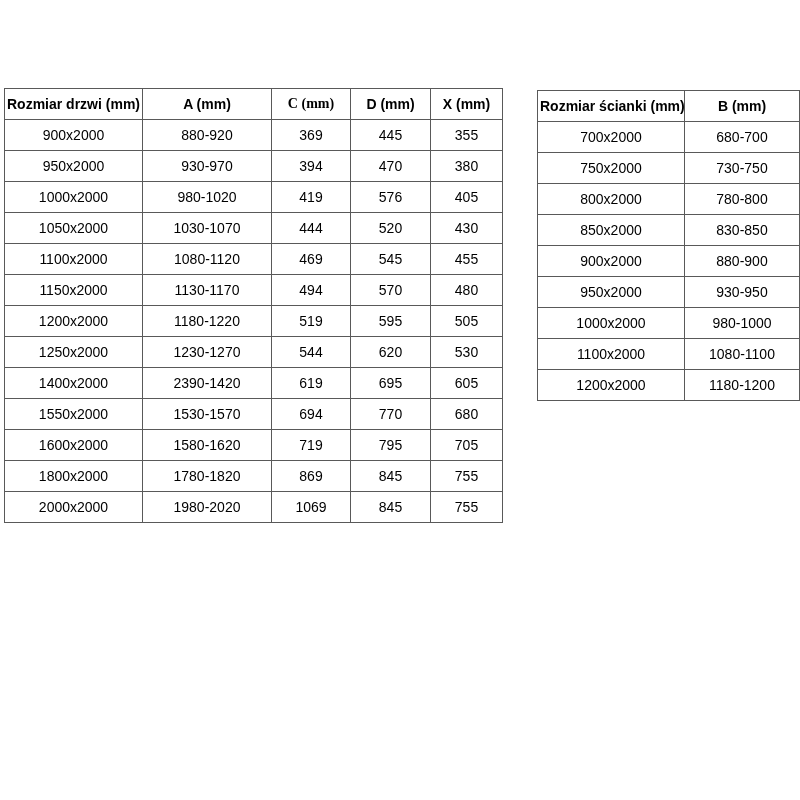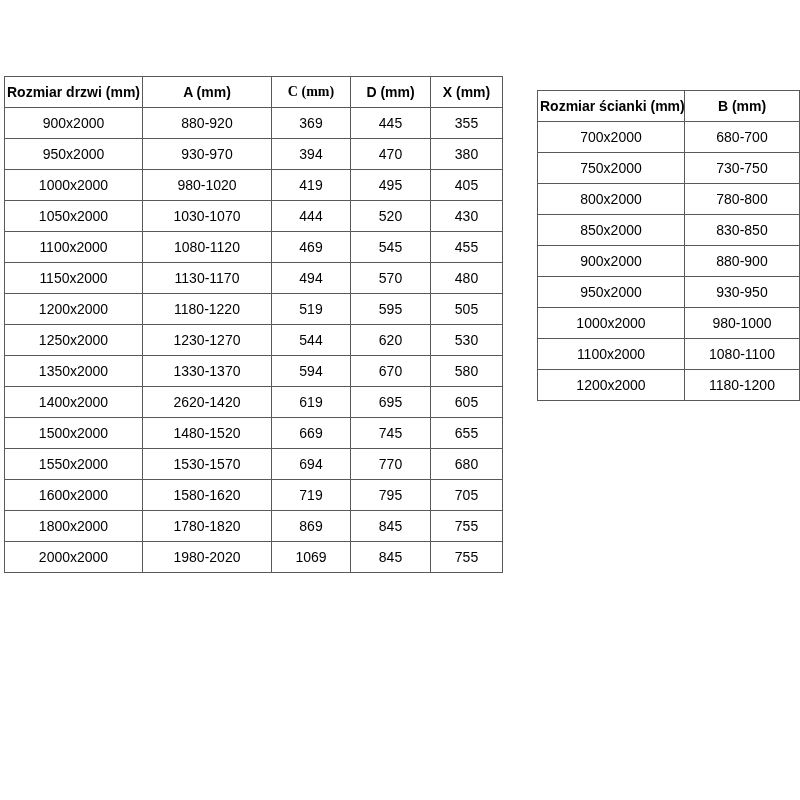--- a/index.html
+++ b/index.html
@@ -36,21 +36,21 @@
   }
   table.spec-table th {
     font-weight: bold;
   }
   table.spec-table td {
     font-weight: normal;
   }
   
   .door-table {
     left: 4px;
-    top: 76px;
+    top: 88px;
     width: 473px;
   }
   .door-table th:nth-child(1) { width: 133px; }
   .door-table th:nth-child(2) { width: 124px; }
   .door-table th:nth-child(3) { width: 74px; font-family: Liberation Serif, serif; }
   .door-table th:nth-child(4) { width: 75px; }
   .door-table th:nth-child(5) { width: 67px; }
   
   .wall-table {
     left: 537px;
@@ -86,21 +86,21 @@
           <td>950x2000</td>
           <td>930-970</td>
           <td>394</td>
           <td>470</td>
           <td>380</td>
         </tr>
         <tr>
           <td>1000x2000</td>
           <td>980-1020</td>
           <td>419</td>
-          <td>495</td>
+          <td>576</td>
           <td>405</td>
         </tr>
         <tr>
           <td>1050x2000</td>
           <td>1030-1070</td>
           <td>444</td>
           <td>520</td>
           <td>430</td>
         </tr>
         <tr>
@@ -125,39 +125,25 @@
           <td>505</td>
         </tr>
         <tr>
           <td>1250x2000</td>
           <td>1230-1270</td>
           <td>544</td>
           <td>620</td>
           <td>530</td>
         </tr>
         <tr>
-          <td>1350x2000</td>
-          <td>1330-1370</td>
-          <td>594</td>
-          <td>670</td>
-          <td>580</td>
-        </tr>
-        <tr>
           <td>1400x2000</td>
-          <td>2620-1420</td>
+          <td>2390-1420</td>
           <td>619</td>
           <td>695</td>
           <td>605</td>
-        </tr>
-        <tr>
-          <td>1500x2000</td>
-          <td>1480-1520</td>
-          <td>669</td>
-          <td>745</td>
-          <td>655</td>
         </tr>
         <tr>
           <td>1550x2000</td>
           <td>1530-1570</td>
           <td>694</td>
           <td>770</td>
           <td>680</td>
         </tr>
         <tr>
           <td>1600x2000</td>

